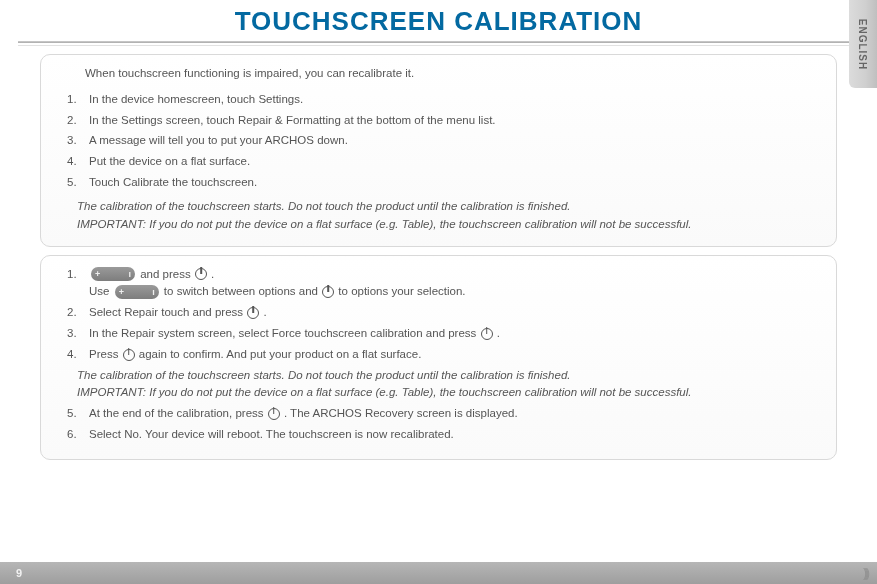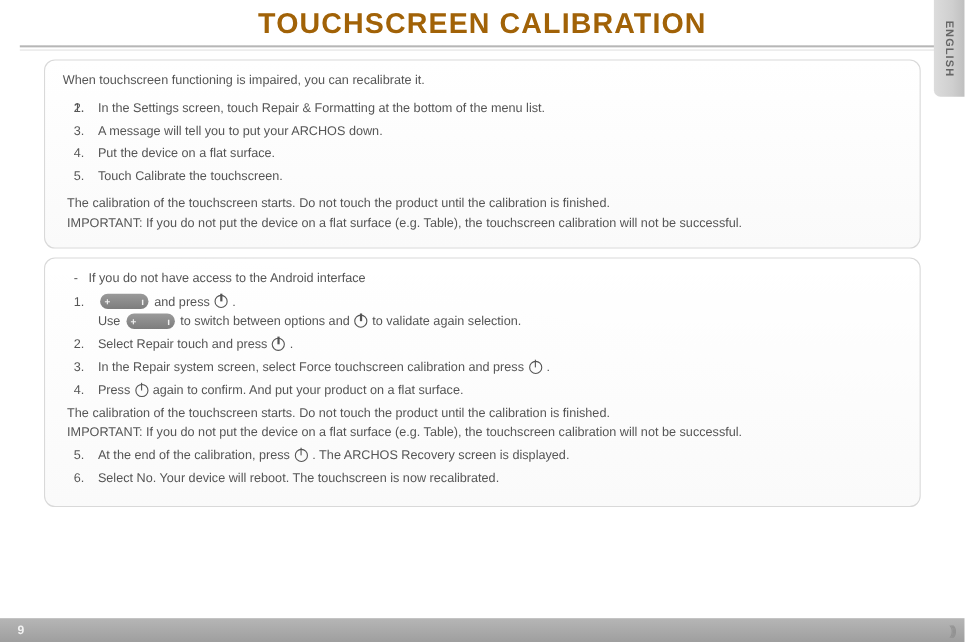--- a/index.html
+++ b/index.html
@@ -17,47 +17,47 @@
   }
   .lang-tab span {
     transform: rotate(90deg);
     font-size: 10px; font-weight: 700; letter-spacing: 1px; color: #666;
     white-space: nowrap;
   }
 
   
   .title-wrap { padding-top: 6px; text-align: center; }
   .title {
-    font-size: 26px; letter-spacing: 1px; color: #a16207;
+    font-size: 26px; letter-spacing: 1px; color: #0369a1;
     font-weight: 700;
     font-family: "Arial Black", Arial, sans-serif;
   }
   .title-rule-top, .title-rule-bottom {
     height: 2px; background: linear-gradient(to bottom,#cfcfcf,#a9a9a9);
     margin: 4px 18px 0 18px;
   }
   .title-rule-bottom { margin-top: 2px; height:1px; background:#e2e2e2; }
 
   
   .content { padding: 8px 40px 0 40px; position: relative; }
   .card {
     border: 1px solid #d9d9d9; border-radius: 10px;
     background: linear-gradient(to bottom, #fff 0%, #fafafa 100%);
     padding: 10px 16px 12px 16px;
     margin-bottom: 8px;
     font-size: 11.5px;
     color: #555;
     line-height: 1.55;
   }
-  .card .intro { margin-bottom: 8px; }
+  .card .intro { margin-bottom: 8px; margin-left: 28px; }
   .card .cond { margin-left: 10px; margin-bottom: 4px; }
   .card ol { list-style: none; margin-left: 10px; }
   .card ol li { margin-bottom: 3px; padding-left: 22px; position: relative; }
   .card ol li .num { position: absolute; left: 0; top: 0; width: 18px; }
-  .card .bodytext { margin-left: 4px; margin-top: 6px; }
+  .card .bodytext { margin-left: 20px; margin-top: 6px; font-style: italic; }
   .card .sub { display:block; margin-left:0; }
 
   .inline-icon { display:inline-block; vertical-align:middle; }
   
   .rocker {
     display:inline-flex; align-items:center; justify-content:space-between;
     width:44px; height:14px; border-radius:7px;
     background: linear-gradient(to bottom,#9a9a9a,#7d7d7d);
     padding:0 4px; vertical-align:middle; margin:0 2px;
     color:#efefef; font-size:9px; line-height:14px;
@@ -98,20 +98,21 @@
     <div class="title-rule-bottom"></div>
   </div>
 
   <div class="content">
 
     <div class="card">
       <div class="intro">When touchscreen functioning is impaired, you can recalibrate it.</div>
       <ol>
         <li>
           <span class="num">1.</span>
+          <span>In the device homescreen, touch Settings.</span>
         </li>
         <li>
           <span class="num">2.</span>
           <span>In the Settings screen, touch Repair &amp; Formatting at the bottom of the menu list.</span>
         </li>
         <li>
           <span class="num">3.</span>
           <span class="sub">A message will tell you to put your ARCHOS down.</span>
         </li>
         <li>
@@ -121,43 +122,39 @@
         <li>
           <span class="num">5.</span>
           <span>Touch Calibrate the touchscreen.</span>
         </li>
       </ol>
       <div class="bodytext">The calibration of the touchscreen starts. Do not touch the product until the calibration is finished.</div>
       <div class="bodytext" style="margin-top:0">IMPORTANT: If you do not put the device on a flat surface (e.g. Table), the touchscreen calibration will not be successful.</div>
     </div>
 
     <div class="card">
-      <div class="cond">
-        <span>-</span>&nbsp;&nbsp;
-        <span>If you do not have access to the Android interface</span>
-      </div>
       <ol>
         <li>
           <span class="num">1.</span>
           <span class="rocker inline-icon">
             <span class="plus">+</span>
             <span class="tick">ı</span>
           </span>
           <span> and press </span>
           <span class="pwr inline-icon"></span>
           <span>.</span>
           <span class="sub">
             <span>Use </span>
             <span class="rocker inline-icon">
               <span class="plus">+</span>
               <span class="tick">ı</span>
             </span>
             <span> to switch between options and </span>
             <span class="pwr inline-icon"></span>
-            <span> to validate again selection.</span>
+            <span> to options your selection.</span>
           </span>
         </li>
         <li>
           <span class="num">2.</span>
           <span>Select Repair touch and press </span>
           <span class="pwr inline-icon"></span>
           <span>.</span>
         </li>
         <li>
           <span class="num">3.</span>

